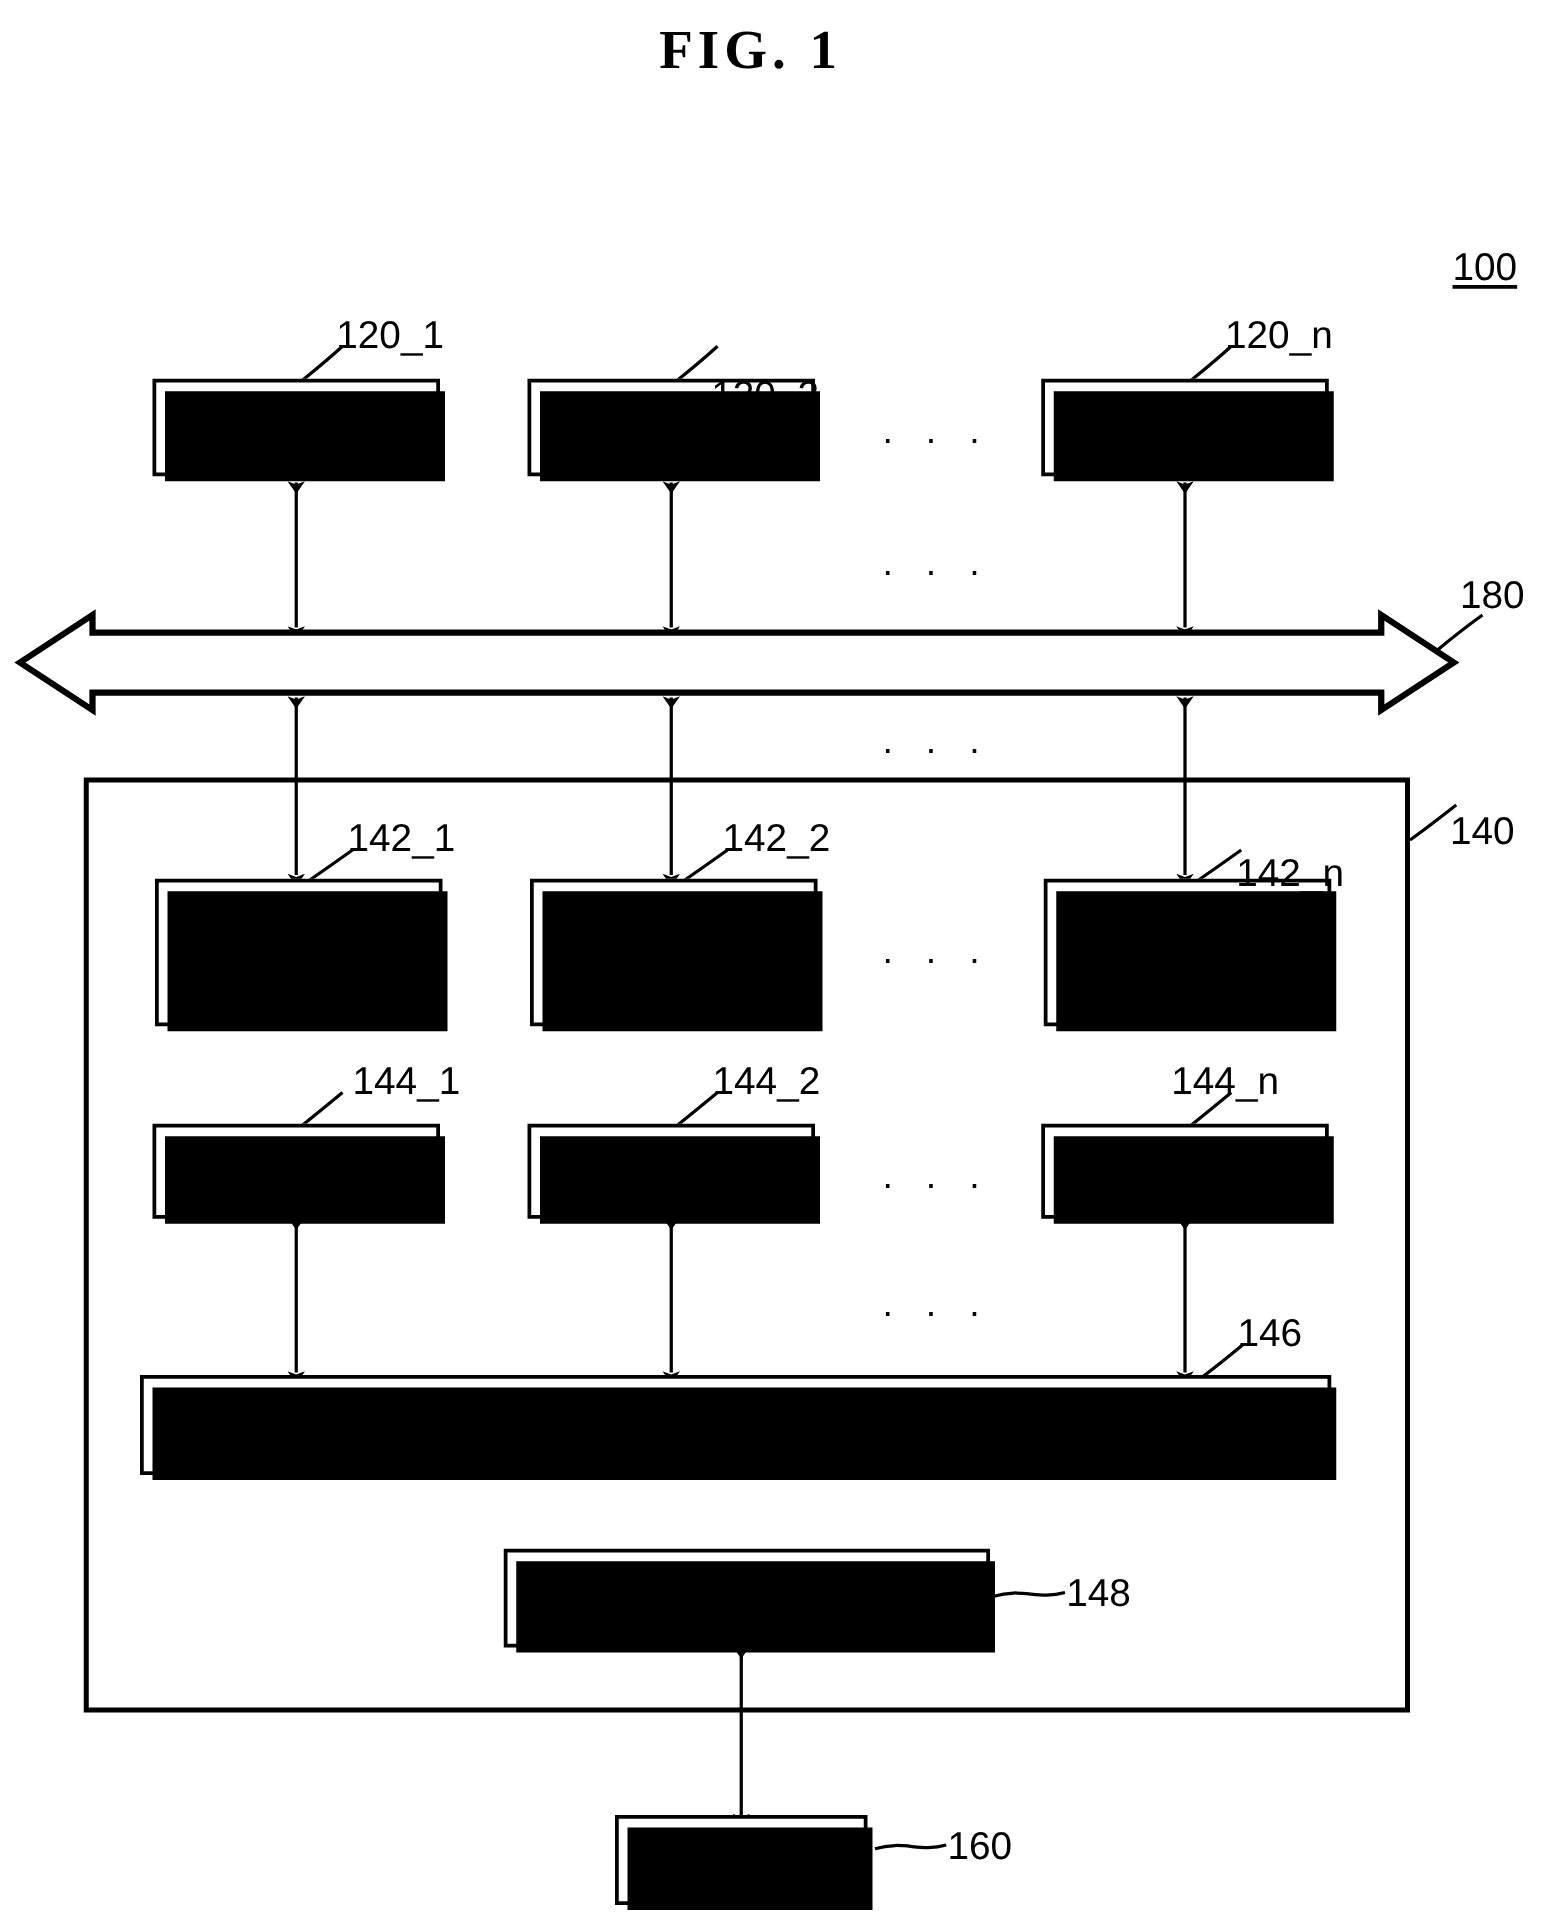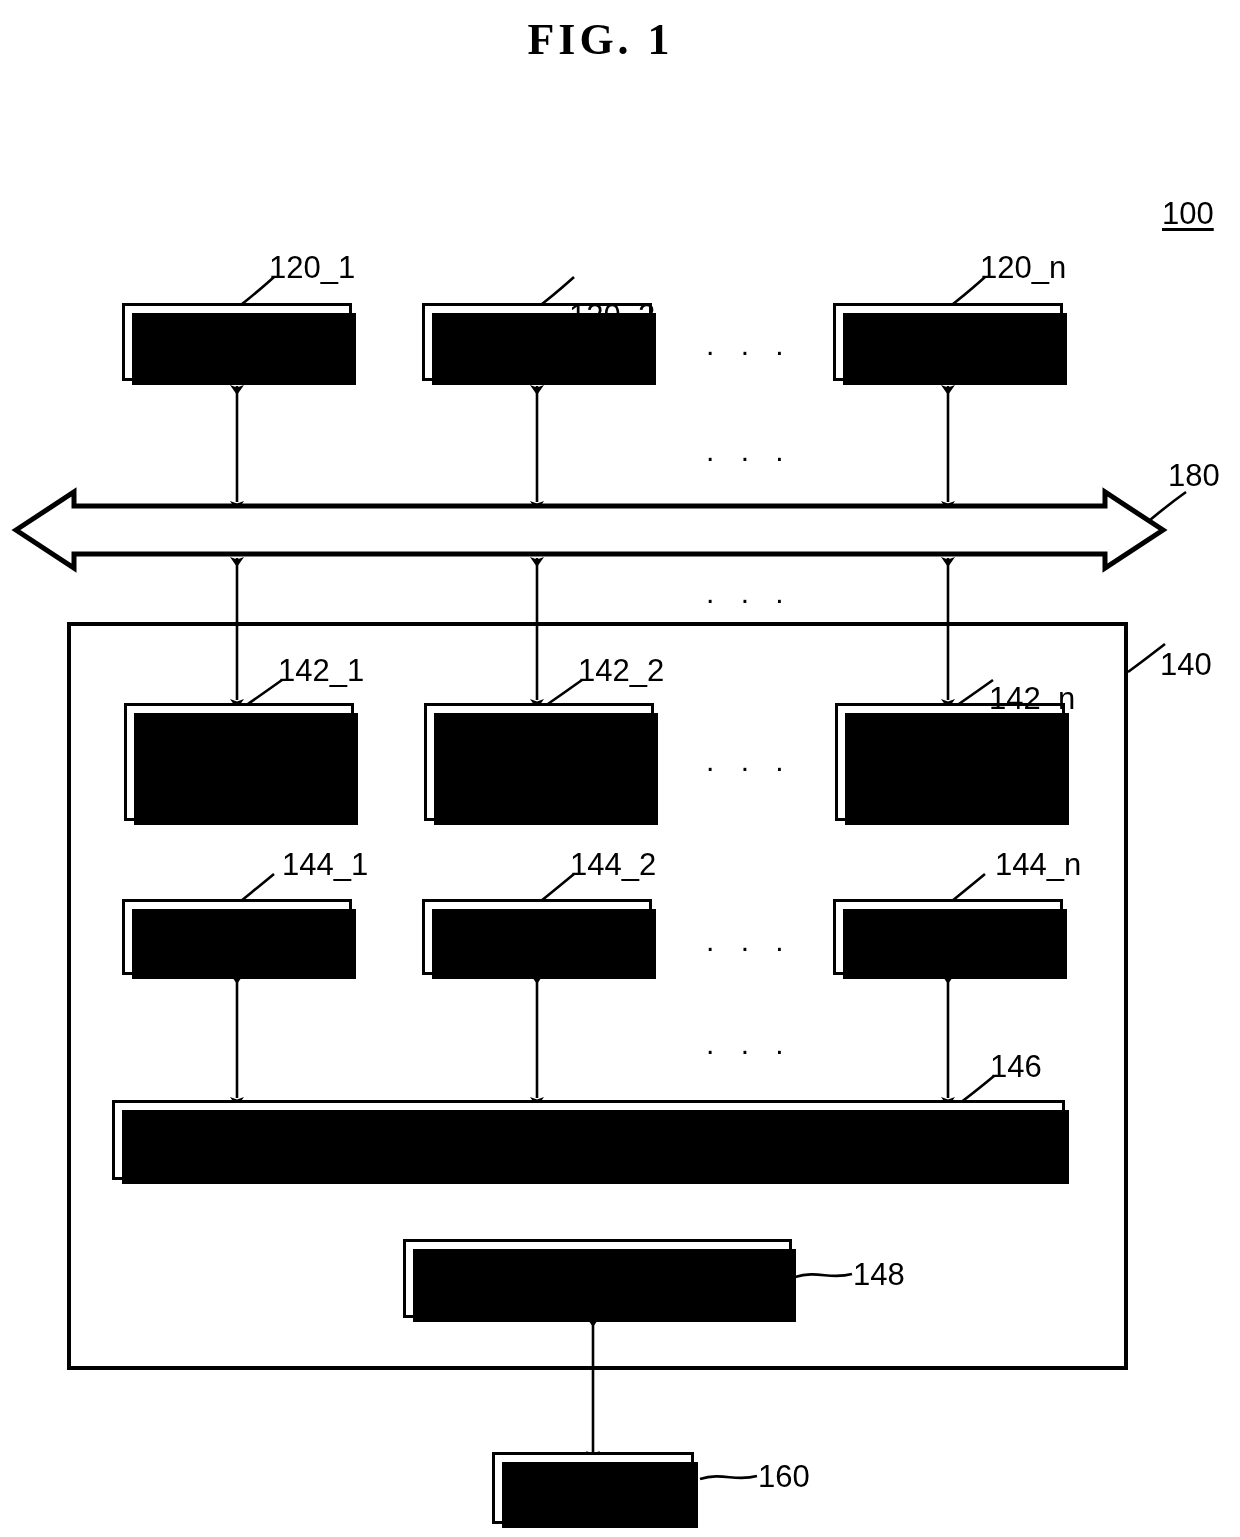--- a/index.html
+++ b/index.html
@@ -202,21 +202,21 @@
 <div class="ref" style="left:1168px; top:458px;">180</div>
 
 <div class="ref" style="left:1160px; top:613px;margin-top:34px;">140</div>
 
 <div class="ref" style="left:278px; top:653px;">142_1</div>
 <div class="ref" style="left:578px; top:653px;">142_2</div>
 <div class="ref" style="left:989px; top:681px;">142_n</div>
 
 <div class="ref" style="left:270px; top:847px;margin-left:12px;">144_1</div>
 <div class="ref" style="left:570px; top:847px;">144_2</div>
-<div class="ref" style="left:995px; top:847px;">144_n</div>
+<div class="ref" style="left:937px; top:847px;">144_n</div>
 
 <div class="ref" style="left:990px; top:1049px;">146</div>
 
 <div class="ref" style="left:853px; top:1257px;">148</div>
 
 <div class="ref" style="left:758px; top:1459px;">160</div>
 
 <div class="dots" style="left:706px; top:330px;">. . .</div>
 <div class="dots" style="left:706px; top:436px;">. . .</div>
 <div class="dots" style="left:706px; top:578px;">. . .</div>

